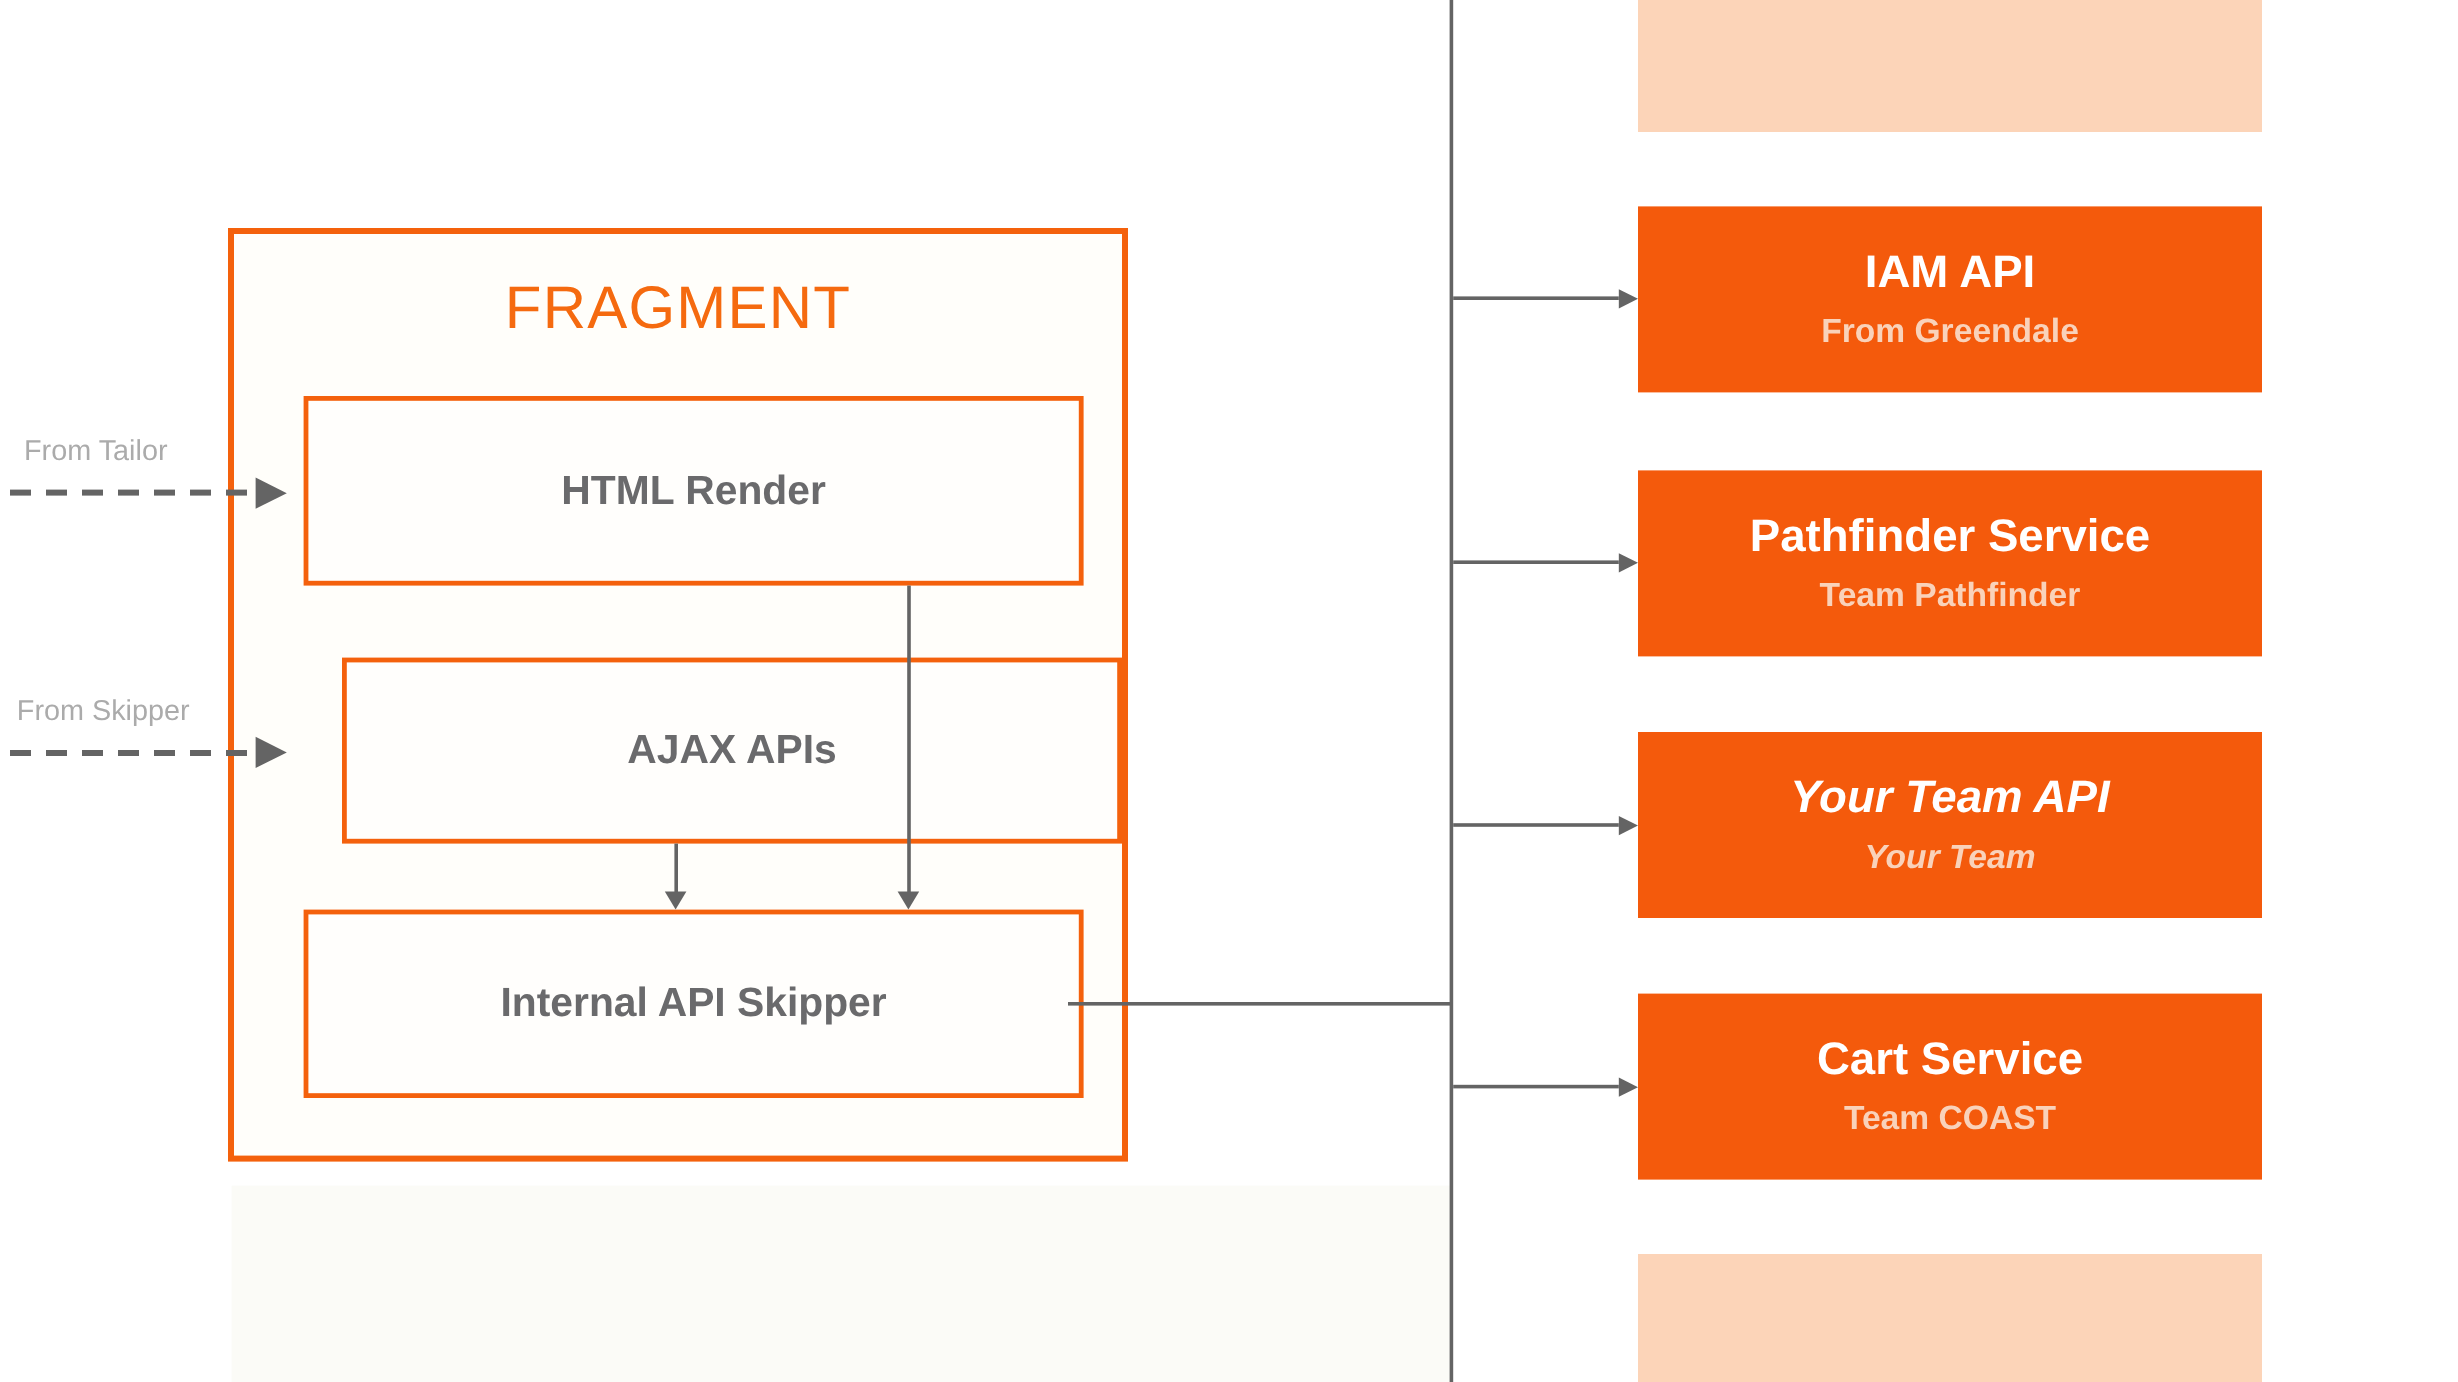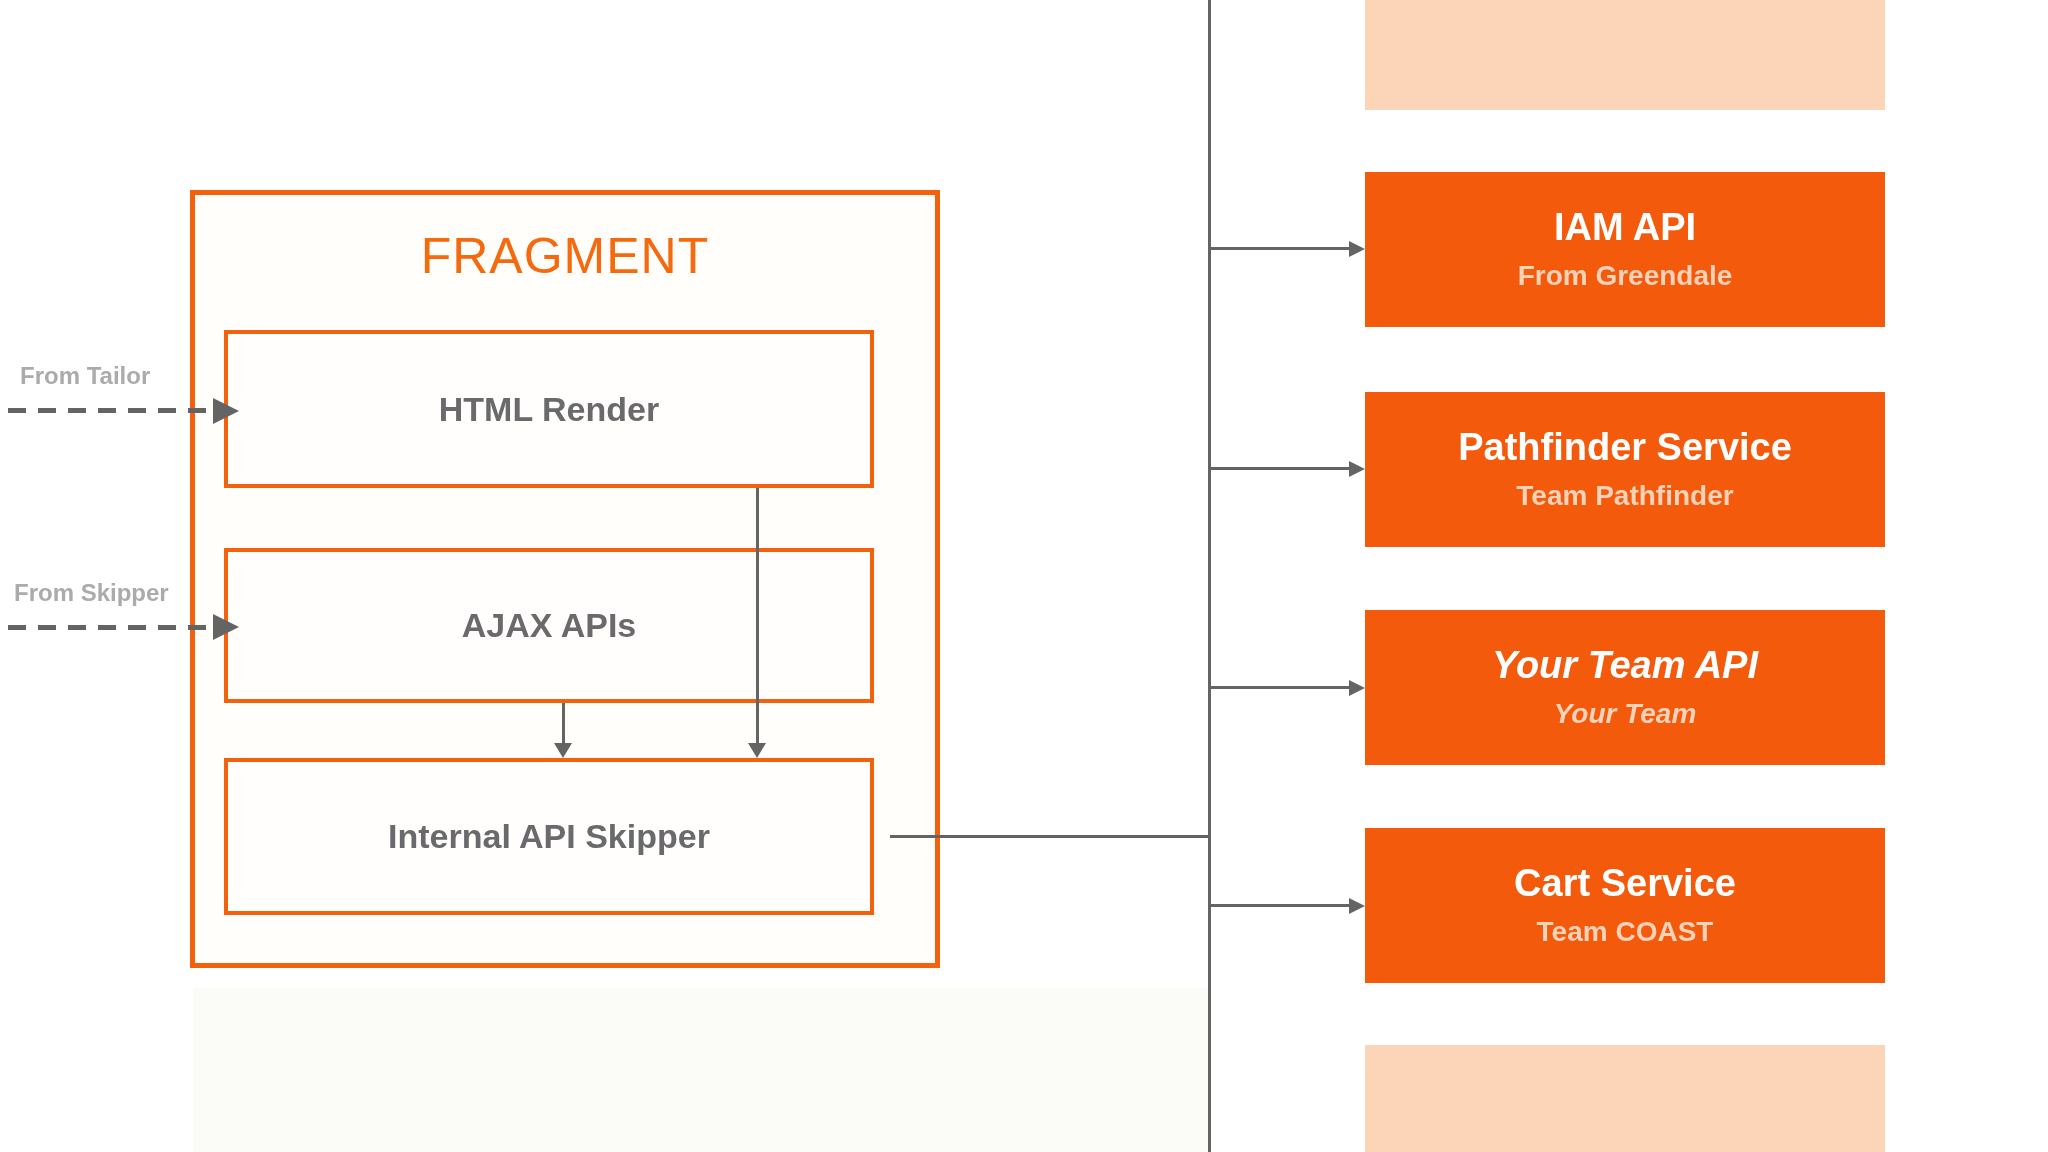--- a/index.html
+++ b/index.html
@@ -37,32 +37,32 @@
   }
   .fragment-title{
     position:absolute;left:190px;top:226px;width:750px;height:60px;
     line-height:60px;text-align:center;
     font-size:50px;font-weight:normal;color:var(--orange-title);
     letter-spacing:1px;
   }
 
   
   .module{
-    position:absolute;left:224px;width:650px;
+    position:absolute;left:253px;width:650px;
     border:4px solid var(--orange-border);
     background:var(--inner-bg);
     box-sizing:border-box;
     display:flex;align-items:center;justify-content:center;
     z-index:2;
   }
   .module span{
     font-size:34px;font-weight:bold;color:var(--module-text);
   }
   .module.html-render{top:330px;height:158px;}
-  .module.ajax-apis{top:548px;height:155px;}
+  .module.ajax-apis{top:548px;height:155px;margin-left:32px;}
   .module.internal-api-client{top:758px;height:157px;}
 
   
   .vline{position:absolute;width:3px;background:var(--line);z-index:4;}
   .hline{position:absolute;height:3px;background:var(--line);z-index:4;}
 
   
   .arrow-down{
     position:absolute;width:0;height:0;z-index:5;
     border-left:9px solid transparent;border-right:9px solid transparent;
@@ -78,21 +78,21 @@
   }
 
   
   .dash-line{
     position:absolute;left:8px;width:206px;height:5px;z-index:5;
     background:repeating-linear-gradient(to right,
       var(--line) 0px, var(--line) 18px,
       transparent 18px, transparent 30px);
   }
   .inbound-label{
-    position:absolute;font-size:24px;color:var(--muted);z-index:5;font-weight:bold;
+    position:absolute;font-size:24px;color:var(--muted);z-index:5;
   }
 
   
   .service{
     position:absolute;left:1365px;width:520px;height:155px;
     background:var(--orange);
     display:flex;flex-direction:column;align-items:center;justify-content:center;
     gap:10px;z-index:2;
   }
   .service .svc-name{

